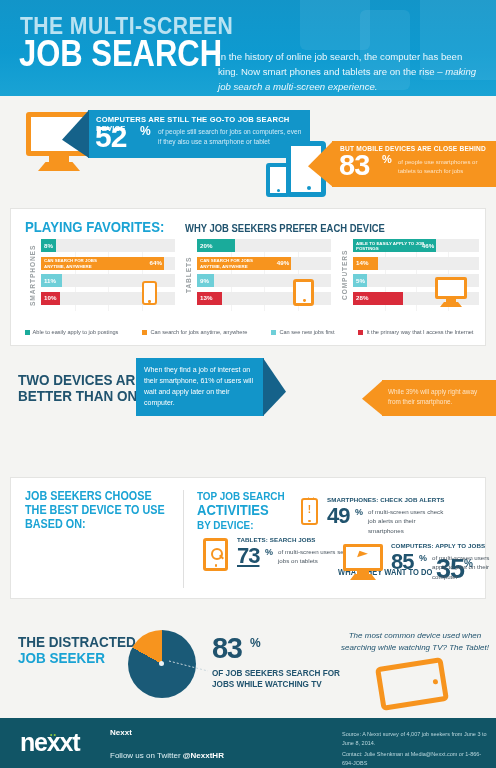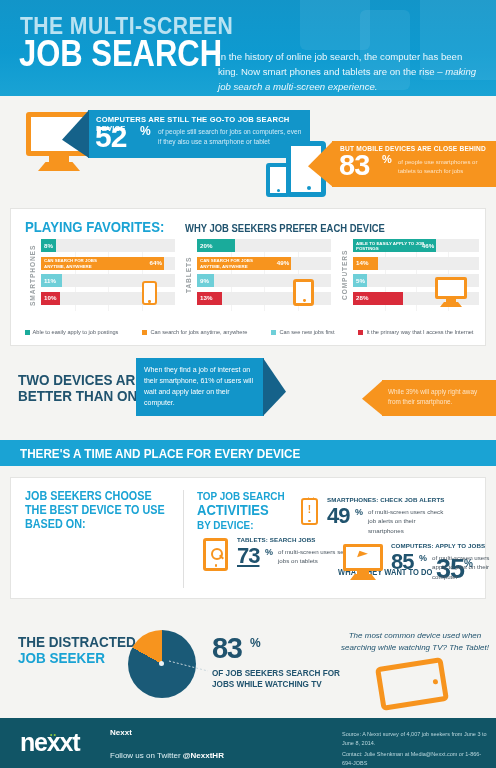--- a/index.html
+++ b/index.html
@@ -355,23 +355,20 @@
     <div class="s3-box">
       <div class="tail"></div>
       <p>When they find a job of interest on their smartphone, 61% of users will wait and apply later on their computer.</p>
     </div>
     <div class="s3-box2">
       <div class="tail"></div>
       <p>While 39% will apply right away from their smartphone.</p>
     </div>
   </div>
 
-  <div class="s4bar">
-    <span>THERE'S A TIME AND PLACE FOR EVERY DEVICE</span>
-  </div>
 
   <div class="s4">
     <div class="divider"></div>
     <div class="s4-h1">
       JOB SEEKERS CHOOSE<br>THE BEST DEVICE TO USE<br>BASED ON:
     </div>
 
     <div class="basedon" style="top:76px;">
       <span class="bo-lbl">WHAT THEY WANT TO DO</span><span class="bo-num">35</span><span class="bo-pct">%</span>
     </div>

